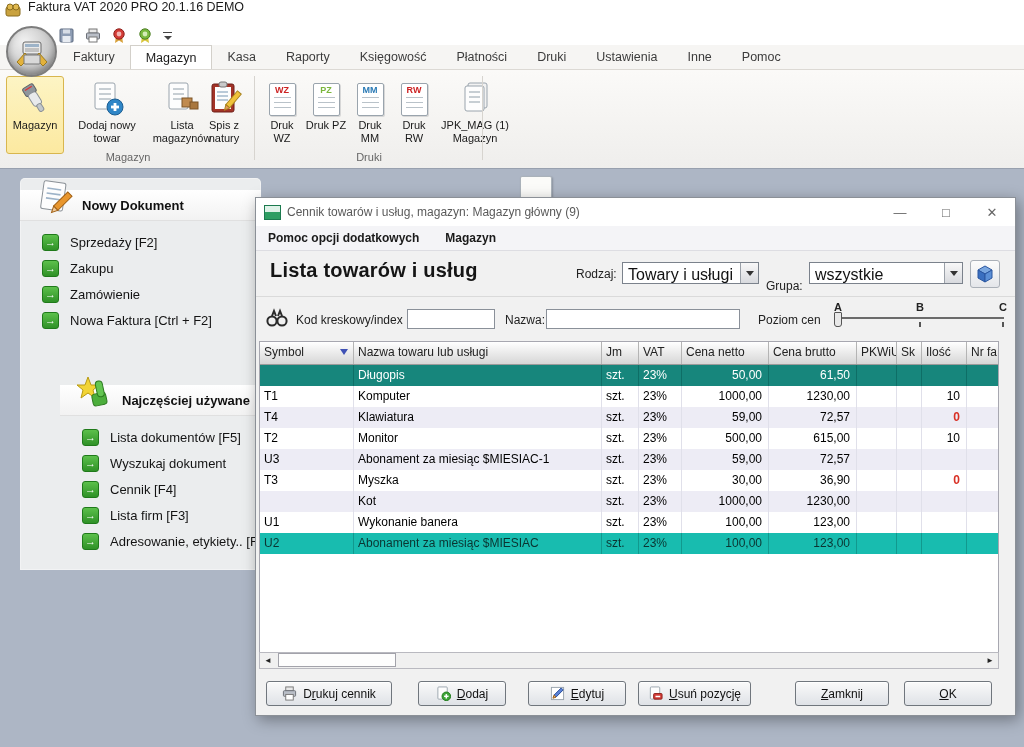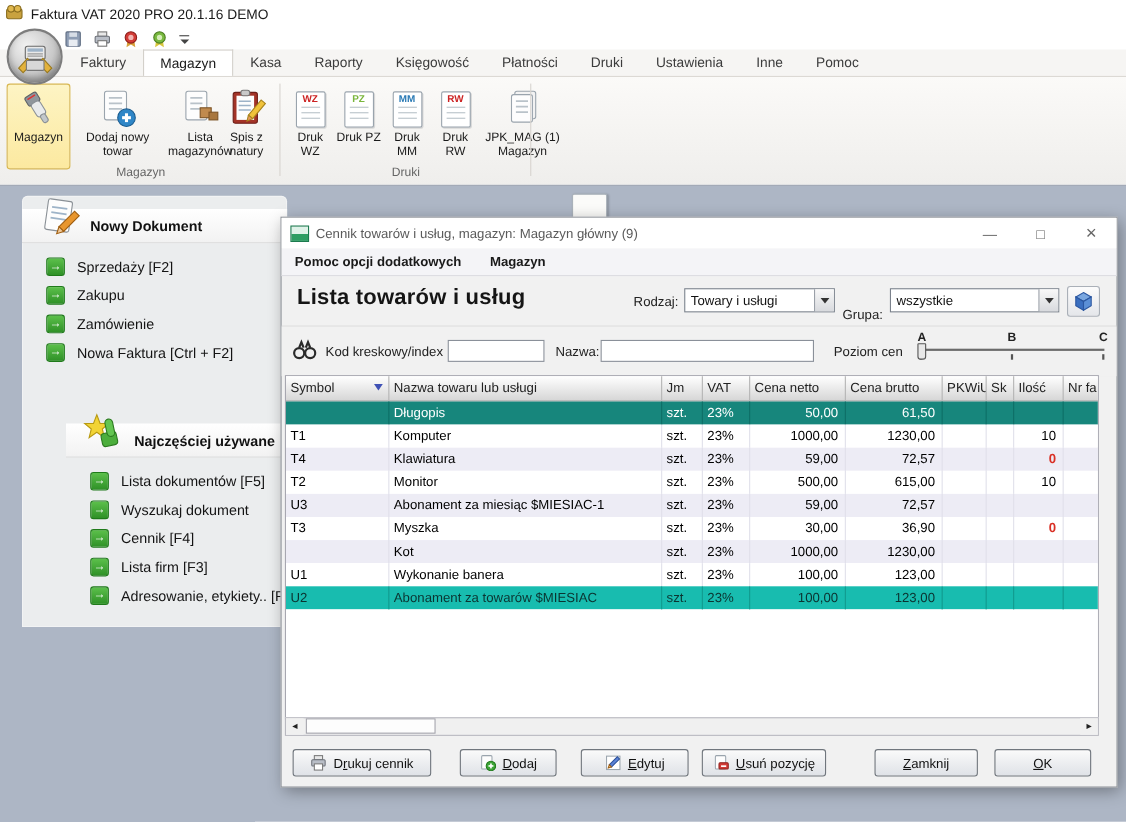--- a/index.html
+++ b/index.html
@@ -1,20 +1,20 @@
 <!DOCTYPE html>
 <html style="--selected-row: #17867C; --highlight-row: #18BCAF; --alt-row: #EDECF5; --qty-red: #D93025; --desktop-bg: #ADB6C5;"><head>
 <meta charset="utf-8">
 <style>
   html,body{margin:0;padding:0;}
   body{width:1024px;height:747px;position:relative;overflow:hidden;
        font-family:"Liberation Sans","DejaVu Sans",sans-serif;background:#fff;
        -webkit-font-smoothing:antialiased;}
   
-  .titlebar{position:absolute;left:0;top:0;width:1024px;height:25px;background:#fff;display:flex;align-items:center;}
+  .titlebar{position:absolute;left:0;top:0;width:1024px;height:25px;background:#fff;display:flex;align-items:flex-start;}
   .titlebar .app-ic{margin:2px 6px 0 5px;}
   .titlebar .t{font-size:12.5px;color:#1a1a1a;}
   .qa-row{position:absolute;left:0;top:25px;width:1024px;height:20px;background:#fff;}
   .qa{position:absolute;top:27px;display:flex;gap:9px;left:58px;align-items:center;}
   .qa .qa-btn{width:17px;height:17px;display:flex;align-items:center;justify-content:center;}
   .qa-more{width:12px;height:12px;position:relative;}
   .qa-more::before{content:"";position:absolute;left:1px;top:2px;width:9px;height:1.5px;background:#444;}
   .qa-more::after{content:"";position:absolute;left:2px;top:6px;border-left:4px solid transparent;border-right:4px solid transparent;border-top:4px solid #444;}
   .orb{position:absolute;left:6px;top:26px;width:47px;height:47px;border-radius:50%;z-index:5;
        background:radial-gradient(circle at 35% 30%,#f2f2f2,#c9c9c9 55%,#8f8f8f);
@@ -54,21 +54,21 @@
   .dlg-title .dt{font-size:12px;color:#5a5a5a;margin-left:6px;flex:1;white-space:nowrap;overflow:hidden;}
   .dlg-ic{width:15px;height:13px;margin-left:8px;border:1px solid #1c7a4f;background:linear-gradient(#dff2e8 50%,#2e9e63 50%);flex:0 0 auto;}
   .dlg-ctrls{display:flex;height:100%;}
   .dlg-ctrl{width:46px;height:100%;display:flex;align-items:center;justify-content:center;font-size:13px;color:#666;}
   .dlg-menu{height:24px;background:#f4f4f7;border-bottom:1px solid #dddde2;display:flex;align-items:center;gap:26px;padding-left:12px;}
   .dlg-menu .mi{font-size:12px;font-weight:bold;color:#1a1a1a;}
   .dlg-head{height:45px;position:relative;border-bottom:1px solid #dadada;}
   .dlg-head .h1{position:absolute;left:14px;top:8px;font-size:20px;font-weight:bold;color:#151515;letter-spacing:.2px;}
   .flbl{position:absolute;font-size:12px;color:#222;top:16px;}
   .combo{position:absolute;top:11px;height:22px;background:#fff;border:1px solid #7b828c;display:flex;box-sizing:border-box;}
-  .combo .val{flex:1;font-size:12px;padding:3px 4px 16px 5px;color:#111;white-space:nowrap;overflow:hidden;}
+  .combo .val{flex:1;font-size:16px;padding:3px 4px 16px 5px;color:#111;white-space:nowrap;overflow:hidden;}
   .combo .cbtn{width:17px;border-left:1px solid #9aa0a8;background:linear-gradient(#f8f8f8,#d8dade);display:flex;align-items:center;justify-content:center;}
   .combo .cbtn::after{content:"";border-left:4px solid transparent;border-right:4px solid transparent;border-top:5px solid #333;}
   .cube-btn{position:absolute;left:714px;top:9px;width:28px;height:26px;border:1px solid #aab0b8;border-radius:3px;background:linear-gradient(#fcfcfc,#e4e6ea);display:flex;align-items:center;justify-content:center;}
   .dlg-search{height:45px;position:relative;background:#f1f1f1;}
   .slbl{position:absolute;font-size:12px;color:#222;top:16px;}
   .sinput{position:absolute;top:12px;height:20px;border:1px solid #8a9099;background:#fff;font-size:12px;padding:0 4px;box-sizing:border-box;font-family:inherit;}
   .plevel{position:absolute;left:578px;top:4px;width:172px;height:38px;}
   .plevel .lab{position:absolute;top:0;font-size:11px;font-weight:bold;color:#222;}
   .plevel .track{position:absolute;left:2px;right:2px;top:16px;height:2px;background:#6b6b6b;}
   .plevel .tick{position:absolute;top:21px;width:1.5px;height:5px;background:#555;}
@@ -542,21 +542,21 @@
             <div class="tcell c3">23%</div>
             <div class="tcell c4 num">100,00</div>
             <div class="tcell c5 num">123,00</div>
             <div class="tcell c6"></div>
             <div class="tcell c7"></div>
             <div class="tcell c8 num"></div>
             <div class="tcell c9"></div>
           </div>
           <div class="trow highlight">
             <div class="tcell c0">U2</div>
-            <div class="tcell c1">Abonament za towarów $MIESIAC</div>
+            <div class="tcell c1">Abonament za miesiąc $MIESIAC</div>
             <div class="tcell c2">szt.</div>
             <div class="tcell c3">23%</div>
             <div class="tcell c4 num">100,00</div>
             <div class="tcell c5 num">123,00</div>
             <div class="tcell c6"></div>
             <div class="tcell c7"></div>
             <div class="tcell c8 num"></div>
             <div class="tcell c9"></div>
           </div>
         </div>

